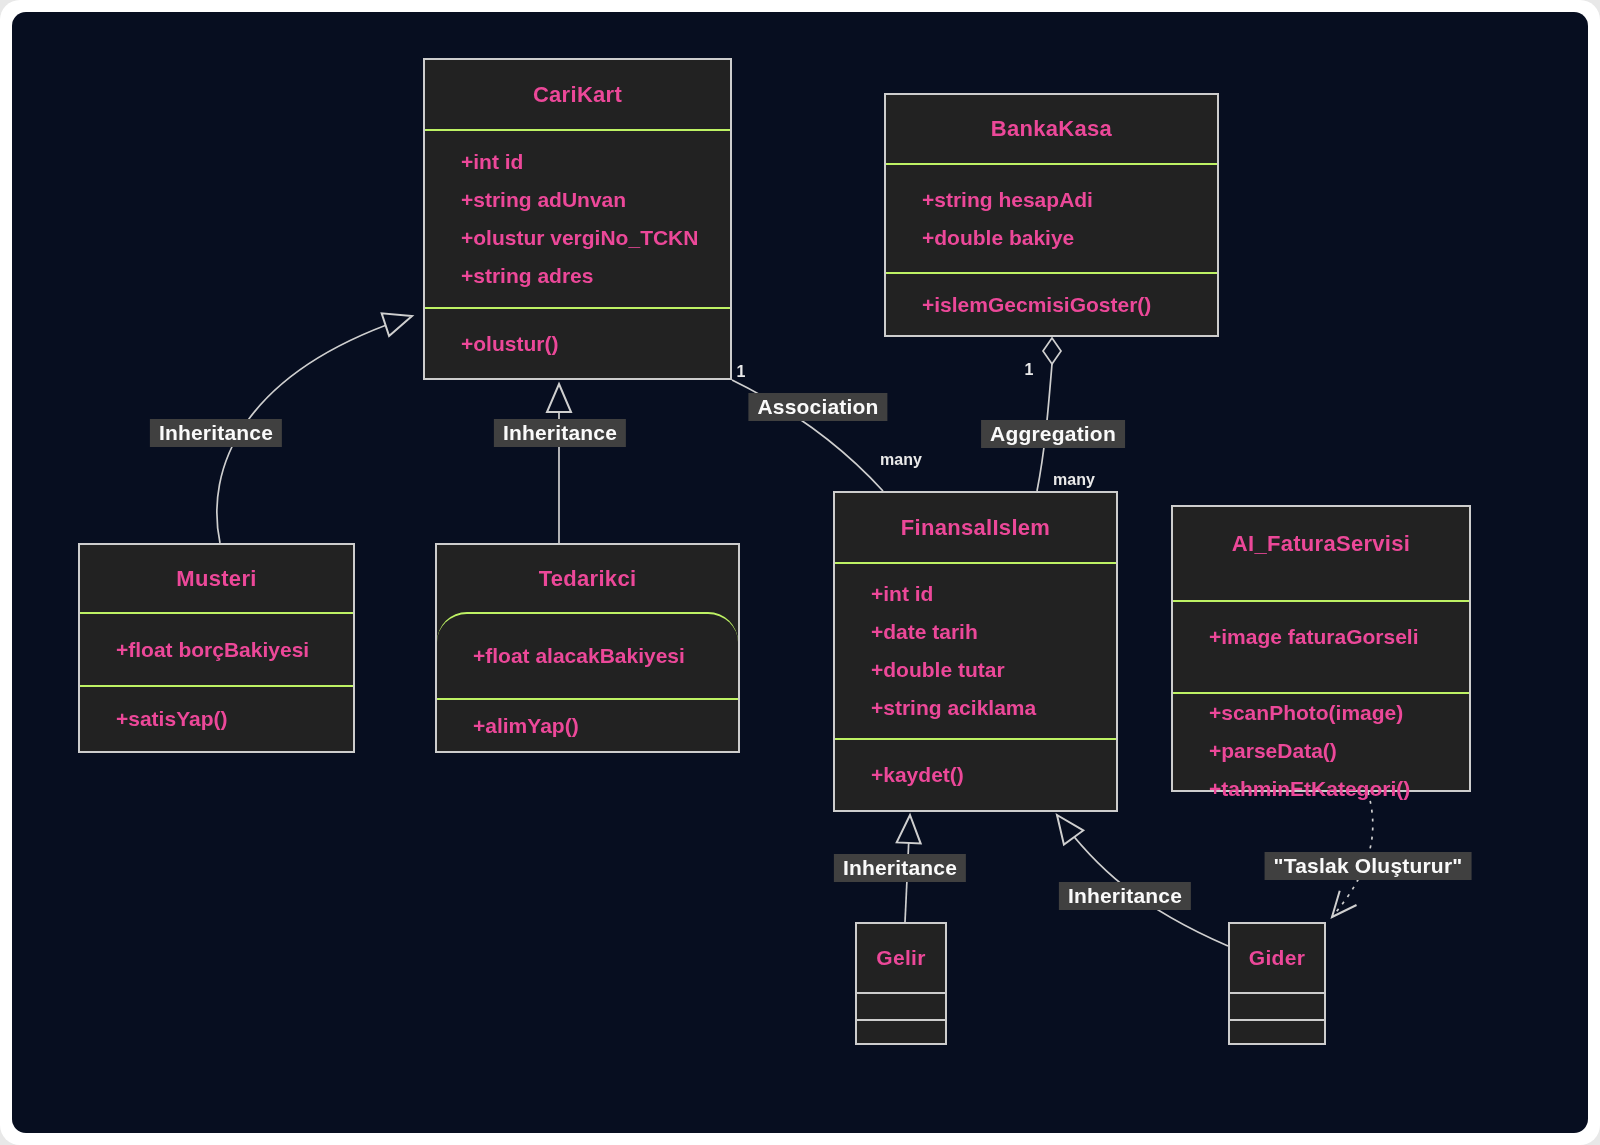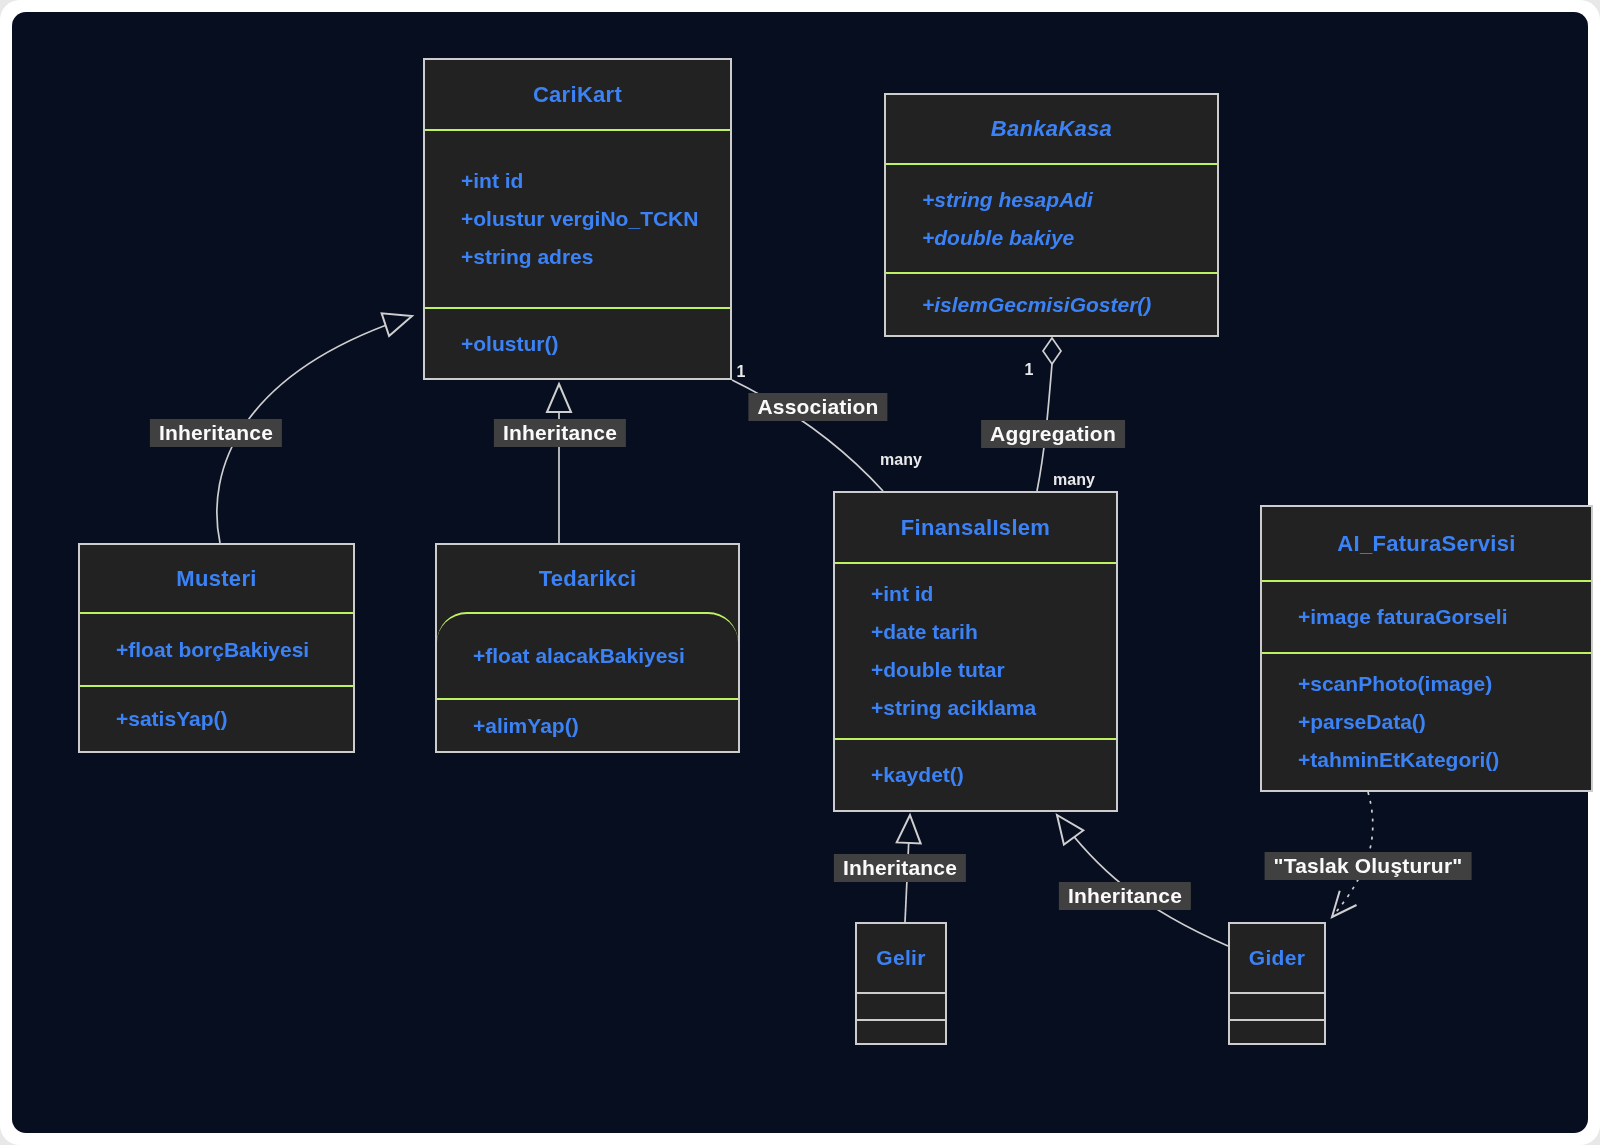--- a/index.html
+++ b/index.html
@@ -11,48 +11,48 @@
   }
   .frame{position:absolute;inset:0;background:#ffffff;border-radius:20px;z-index:0;}
   .canvas{position:absolute;inset:12px;background:#070e20;border-radius:14px;z-index:1;}
   #wires{position:absolute;left:0;top:0;z-index:2;pointer-events:none;}
 
   
   .cls{
     position:absolute;z-index:3;
     background:#222222;border:2px solid #cdcdcd;
     box-sizing:border-box;display:flex;flex-direction:column;
-    color:#3b82f6;
+    color:#ec4899;
   }
   .cls-title{
     display:flex;align-items:center;justify-content:center;
     font-size:22px;font-weight:700;letter-spacing:.3px;
     box-sizing:border-box;flex:0 0 auto;
   }
   .cls-attrs,.cls-methods{
     border-top:2px solid #bef264;box-sizing:border-box;
     display:flex;flex-direction:column;justify-content:center;
     padding-left:36px;flex:0 0 auto;
   }
   .cls-methods{flex:1 1 auto;}
   .m{font-size:21px;font-weight:700;line-height:38px;white-space:nowrap;}
   .row{border-top:2px solid #cdcdcd;box-sizing:border-box;flex:0 0 auto;}
 
   
   #cls-carikart{left:423px;top:58px;width:309px;height:322px;}
   #cls-carikart .cls-title{height:69px;} #cls-carikart .cls-attrs{height:178px;}
-  #cls-bankakasa{left:884px;top:93px;width:335px;height:244px;font-style:italic;}
+  #cls-bankakasa{left:884px;top:93px;width:335px;height:244px;}
   #cls-bankakasa .cls-title{height:68px;} #cls-bankakasa .cls-attrs{height:109px;}
   #cls-musteri{left:78px;top:543px;width:277px;height:210px;}
   #cls-musteri .cls-title{height:67px;} #cls-musteri .cls-attrs{height:73px;}
   #cls-tedarikci{left:435px;top:543px;width:305px;height:210px;}
   #cls-tedarikci .cls-title{height:67px;} #cls-tedarikci .cls-attrs{height:86px;border-radius:30px;}
   #cls-finansalislem{left:833px;top:491px;width:285px;height:321px;}
   #cls-finansalislem .cls-title{height:69px;} #cls-finansalislem .cls-attrs{height:176px;}
-  #cls-aifatura{left:1260px;top:505px;width:333px;height:287px;}
+  #cls-aifatura{left:1171px;top:505px;width:300px;height:287px;gap:20px;}
   #cls-aifatura .cls-title{height:73px;} #cls-aifatura .cls-attrs{height:72px;}
   #cls-gelir{left:855px;top:922px;width:92px;height:123px;}
   #cls-gelir .cls-title{height:68px;font-size:21px;}
   #cls-gider{left:1228px;top:922px;width:98px;height:123px;}
   #cls-gider .cls-title{height:68px;font-size:21px;}
   .row-a{height:27px;} .row-b{flex:1 1 auto;}
 
   
   .elabel{
     position:absolute;z-index:4;transform:translate(-50%,-50%);
@@ -105,20 +105,21 @@
 
   <path d="M 1228 946 C 1140 908 1096 868 1057 815" fill="none" stroke="#cfcfcf" stroke-width="1.7" marker-end="url(#tri)"></path>
 
   <path d="M 1368 792 C 1380 835 1370 872 1332 917" fill="none" stroke="#cfcfcf" stroke-width="1.7" stroke-dasharray="3 6" marker-end="url(#vee)"></path>
 </svg>
 
 <div class="cls" id="cls-carikart">
   <div class="cls-title">CariKart</div>
   <div class="cls-attrs">
     <div class="m">+int id</div>
+    <div class="m">+string adUnvan</div>
     <div class="m">+olustur vergiNo_TCKN</div>
     <div class="m">+string adres</div>
   </div>
   <div class="cls-methods">
     <div class="m">+olustur()</div>
   </div>
 </div>
 
 <div class="cls" id="cls-bankakasa">
   <div class="cls-title">BankaKasa</div>

